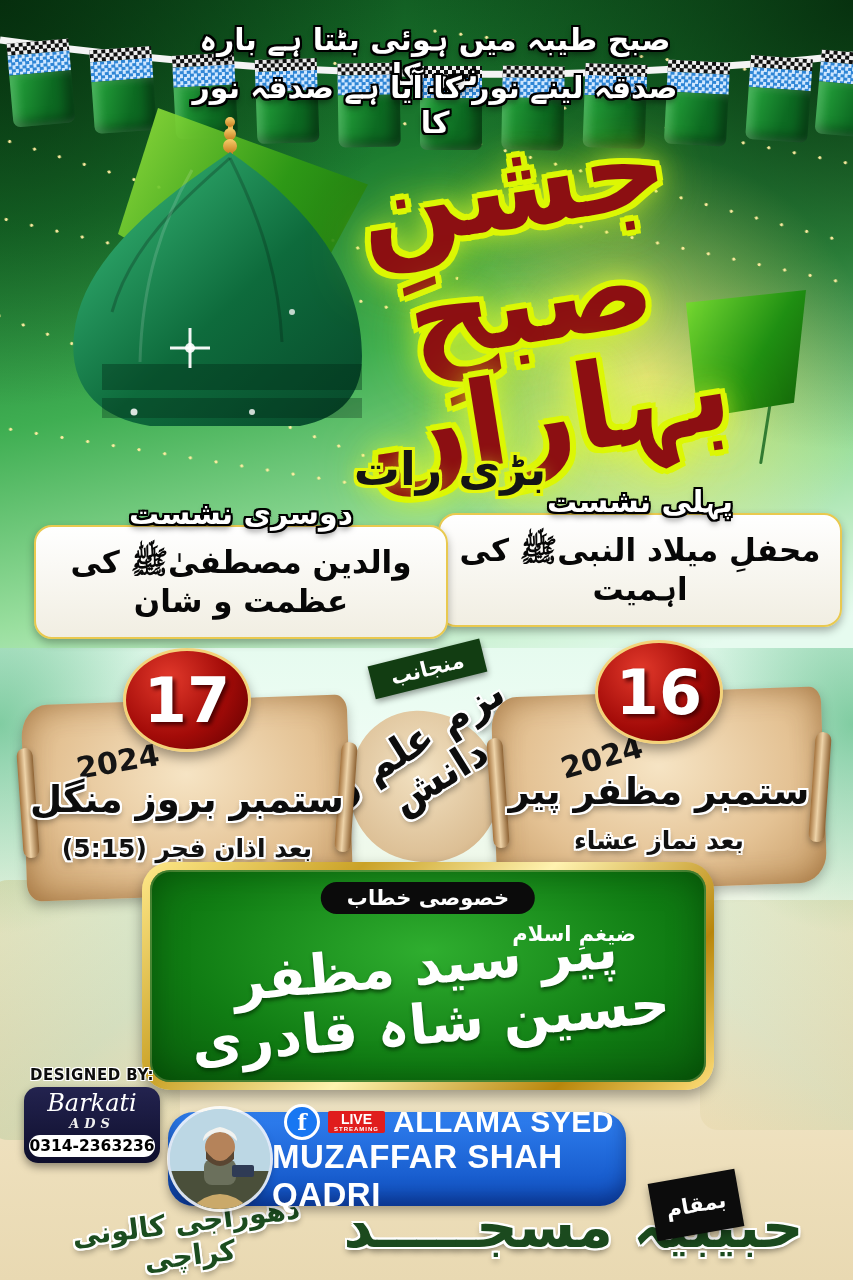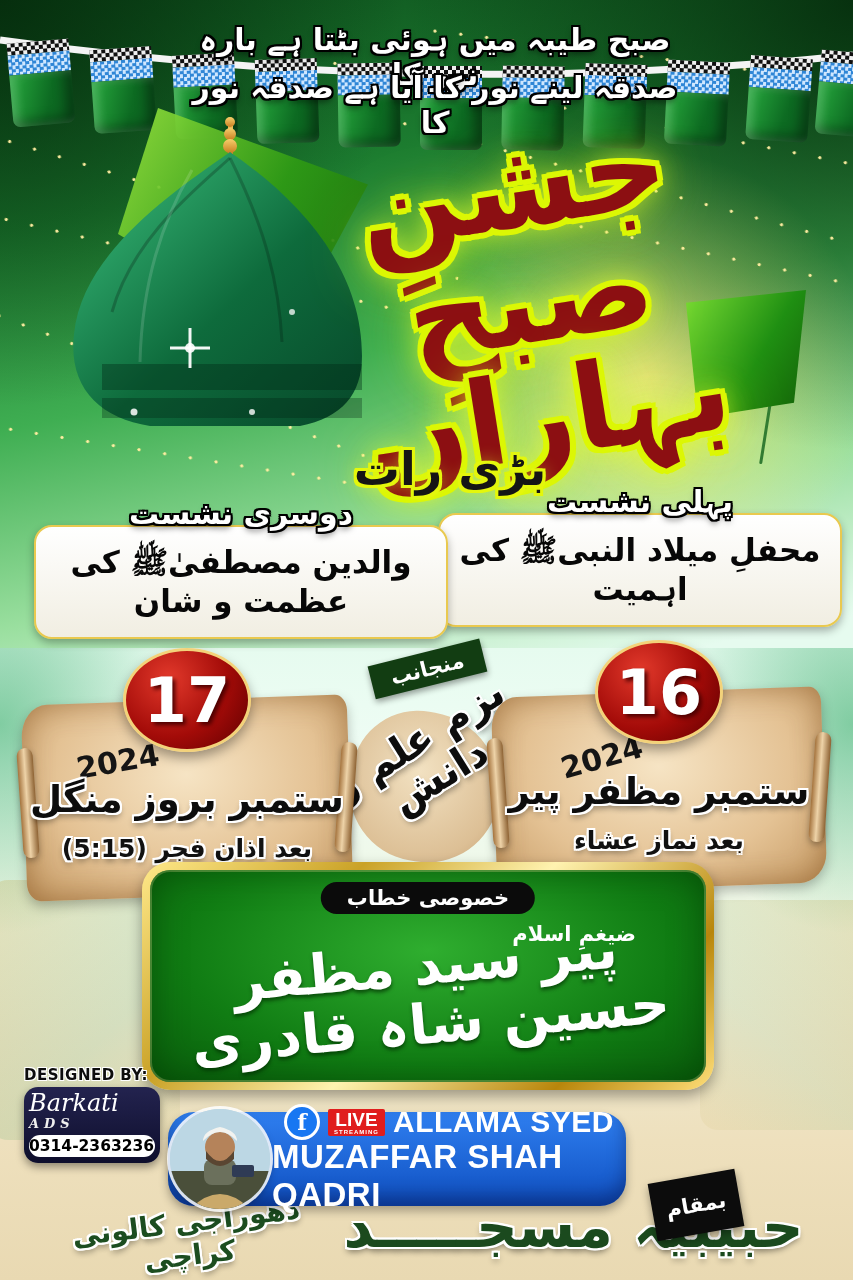--- a/index.html
+++ b/index.html
@@ -120,21 +120,21 @@
   .speech-pill{position:absolute;left:50%;top:12px;transform:translateX(-50%);
     background:#0b0b0b;color:#fff;font-weight:bold;font-size:21px;direction:rtl;
     padding:4px 26px;border-radius:20px;white-space:nowrap;}
   .speech-honorific{position:absolute;right:70px;top:52px;color:#fff;font-weight:bold;
     font-size:21px;direction:rtl;}
   .speech-name{position:absolute;left:18px;right:18px;top:66px;text-align:center;direction:rtl;
     transform:rotate(-5deg);color:#fff;font-weight:800;font-size:55px;line-height:1.08;
     text-shadow:0 3px 4px rgba(0,45,0,.65);}
 
   
-  .designer{position:absolute;left:24px;top:1066px;width:136px;text-align:left;z-index:7;}
+  .designer{position:absolute;left:24px;top:1066px;width:136px;text-align:center;z-index:7;}
   .designer-label{color:#0d0d0d;font-weight:bold;font-size:15px;letter-spacing:.5px;
     text-shadow:-1px -1px 0 #fff,1px -1px 0 #fff,-1px 1px 0 #fff,1px 1px 0 #fff;}
   .designer-card{margin-top:3px;background:linear-gradient(#23234f,#0e0e2c);border-radius:14px;
     padding:4px 5px 6px;box-shadow:0 4px 8px rgba(0,0,0,.4);}
   .designer-name{font-family:"DejaVu Serif",serif;font-style:italic;color:#fff;font-size:24px;line-height:1.05;}
   .designer-ads{font-family:"DejaVu Serif",serif;font-style:italic;color:#efefef;font-size:13px;letter-spacing:5px;font-weight:bold;}
   .designer-phone{margin-top:4px;background:#fff;border-radius:12px;color:#000;font-weight:bold;
     font-size:15.5px;padding:2px 0;}
 
   
@@ -143,21 +143,21 @@
     box-shadow:inset 0 -10px 18px rgba(0,0,40,.35),0 5px 10px rgba(0,0,0,.3);}
   .photo{position:absolute;left:2px;top:-3px;width:100px;height:100px;border-radius:50%;overflow:hidden;
     background:#bcd7e4;box-shadow:0 0 0 3px rgba(255,255,255,.85),0 4px 8px rgba(0,0,0,.35);}
   .live-content{margin-left:104px;height:100%;display:flex;flex-direction:column;justify-content:center;
     align-items:center;color:#fff;font-family:"Liberation Sans",sans-serif;font-weight:bold;}
   .live-line1{display:flex;align-items:center;gap:8px;}
   .fb-icon{width:30px;height:30px;border-radius:50%;background:#1877f2;border:3px solid #fff;
     display:flex;align-items:center;justify-content:center;color:#fff;font-size:22px;
     font-family:"DejaVu Serif",serif;font-weight:bold;}
   .live-badge{background:#e01d1d;color:#fff;text-align:center;padding:1px 6px;border-radius:2px;line-height:1;}
-  .live-word{font-size:19px;font-weight:bold;display:block;}
+  .live-word{font-size:14px;font-weight:bold;display:block;}
   .streaming-word{font-size:6px;letter-spacing:1px;display:block;}
   .live-name1{font-size:30px;letter-spacing:.5px;}
   .live-name2{font-size:33px;letter-spacing:.5px;margin-top:-2px;}
 
   
   .venue-badge{position:absolute;left:652px;top:1176px;width:88px;height:58px;z-index:7;
     background:#0c0c0c;transform:rotate(-10deg);display:flex;align-items:center;justify-content:center;
     color:#fff;font-size:21px;font-weight:bold;direction:rtl;box-shadow:0 4px 8px rgba(0,0,0,.4);}
   .venue-name{position:absolute;left:300px;right:6px;top:1198px;z-index:6;text-align:center;direction:rtl;
     color:#1b4a1e;font-weight:800;font-size:58px;line-height:1;}

